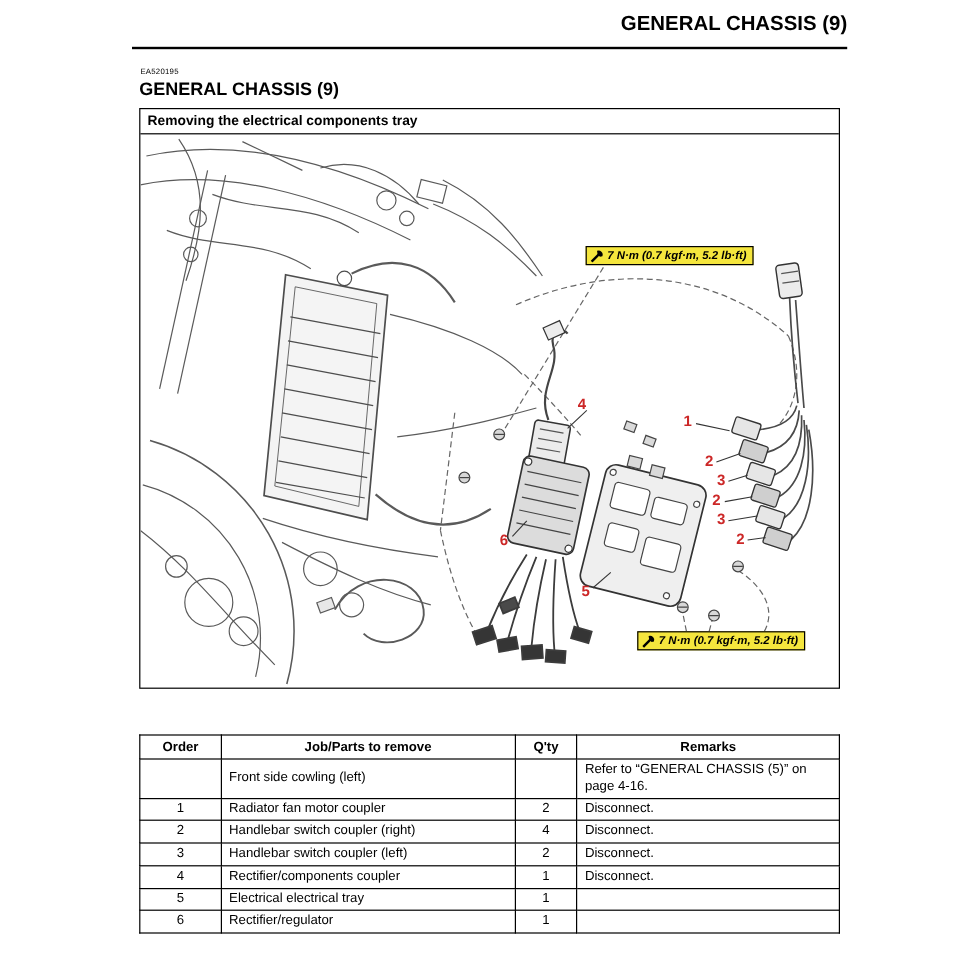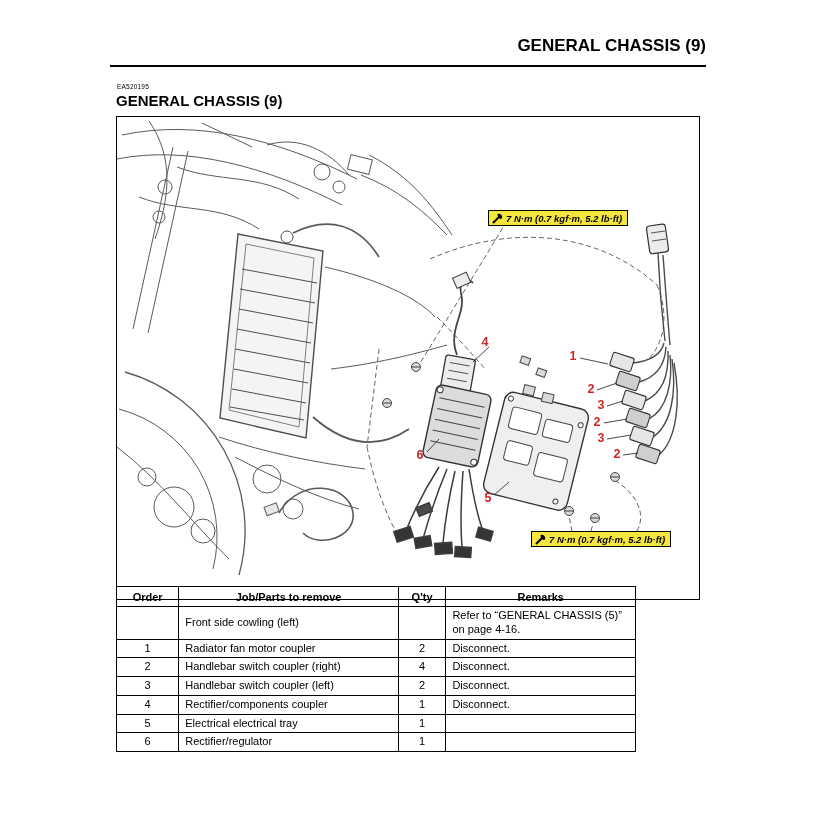--- a/index.html
+++ b/index.html
@@ -1,18 +1,18 @@
 <!DOCTYPE html>
 <html style="--callout-red: #cc2727; --torque-yellow: #f5e63d;"><head>
 <meta charset="utf-8">
 <style>
   * { margin:0; padding:0; box-sizing:border-box; }
   html,body { width:816px; height:816px; background:#fff; overflow:hidden;
               font-family:"Liberation Sans", sans-serif; color:#000; }
-  .page { position:absolute; inset:0;margin-top:26px; }
+  .page { position:absolute; inset:0; }
 
   .page-header { position:absolute; top:10px; left:110px; width:596px; text-align:right; }
   .page-header h1 { font-size:17px; font-weight:bold; }
 
   .header-rule { position:absolute; top:39px; left:110px; width:596px; height:2px; background:#000; }
 
   .ea-code { position:absolute; top:57px; left:117px; font-size:6.5px; letter-spacing:0.2px; }
   .section-title { position:absolute; top:66px; left:116px; font-size:15px; font-weight:bold; }
 
   .figure-box { position:absolute; top:90px; left:116px; width:584px; height:484px; border:1.5px solid #000; background:#fff; }
@@ -24,41 +24,42 @@
                 background:var(--torque-yellow,#f5e63d); border:1px solid #000;
                 font-size:9.5px; font-weight:bold; padding:0 5px 0 3px; white-space:nowrap;font-style:italic; }
   .torque-1 { left:371px; top:93px; }
   .torque-2 { left:414px; top:414px; }
   .wrench { display:inline-flex; }
 
   .callout-layer { position:absolute; inset:0; pointer-events:none; }
   .callout { position:absolute; transform:translate(-50%,-50%); color:var(--callout-red,#cc2727);
              font-size:12.5px; font-weight:bold; }
 
-  table.parts-table { position:absolute; top:560px; left:116px; width:520px;
+  table.parts-table { position:absolute; top:612px; left:116px; width:584px;
                       border-collapse:collapse; font-size:11px; }
   .parts-table th, .parts-table td { border:1px solid #000; }
   .parts-table th { font-weight:bold; text-align:center; height:20px; padding:2px 4px; }
   .parts-table td { padding:2px 6px; line-height:1.25; vertical-align:middle; height:17px; }
   td.c-order, td.c-qty { text-align:center; }
 </style>
 </head>
 <body>
 
 <div class="page">
 
   <header class="page-header">
     <h1>GENERAL CHASSIS (9)</h1>
   </header>
   <div class="header-rule"></div>
 
   <div class="ea-code">EA520195</div>
   <h2 class="section-title">GENERAL CHASSIS (9)</h2>
 
   <section class="figure-box">
+    <div class="figure-caption">Removing the electrical components tray</div>
     <div class="figure-canvas">
 
       <svg class="artwork" width="582" height="461" viewBox="0 0 582 461" xmlns="http://www.w3.org/2000/svg">
 
         <g stroke="#5a5a5a" fill="none" stroke-width="1">
           <path d="M5,18 C80,2 160,22 240,62"></path>
           <path d="M0,42 C70,28 150,50 225,88"></path>
           <path d="M32,4 C58,42 52,82 38,122"></path>
           <path d="M85,6 L135,30"></path>
           <path d="M150,28 C182,18 212,34 232,58"></path>

